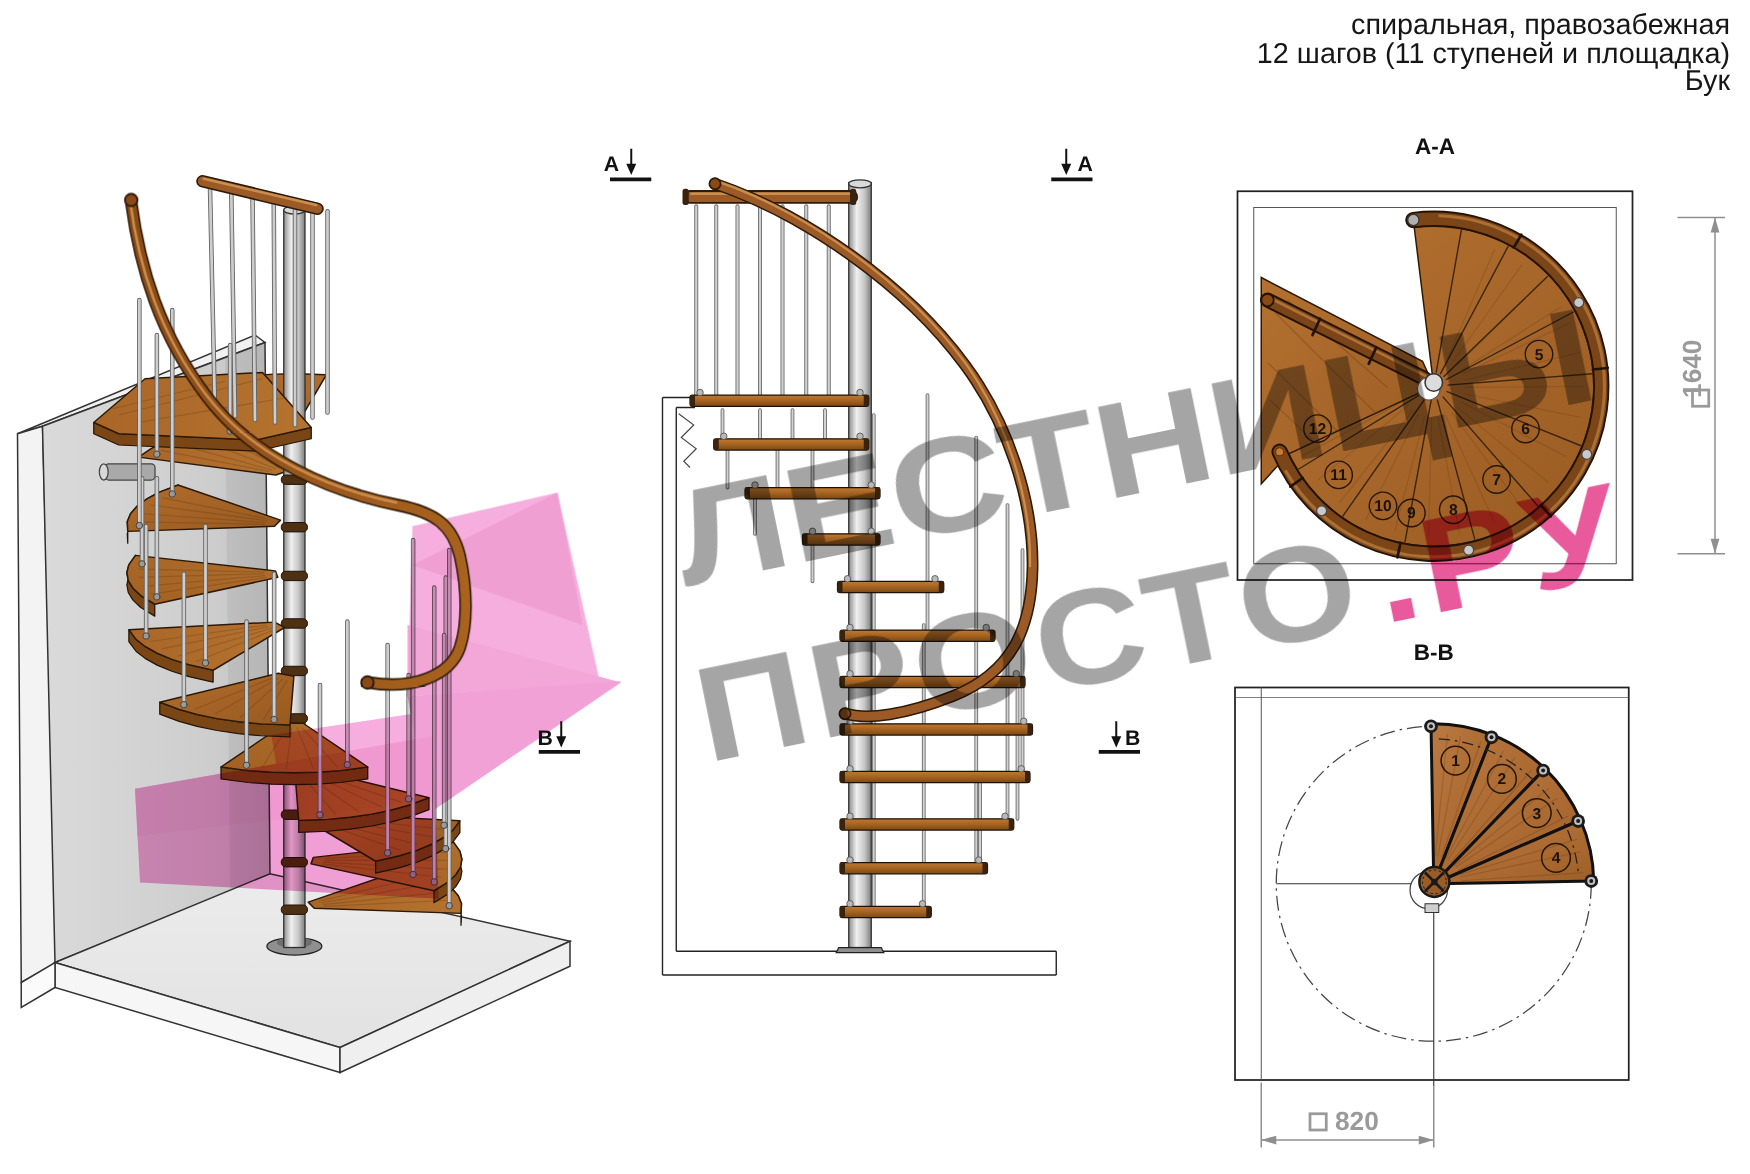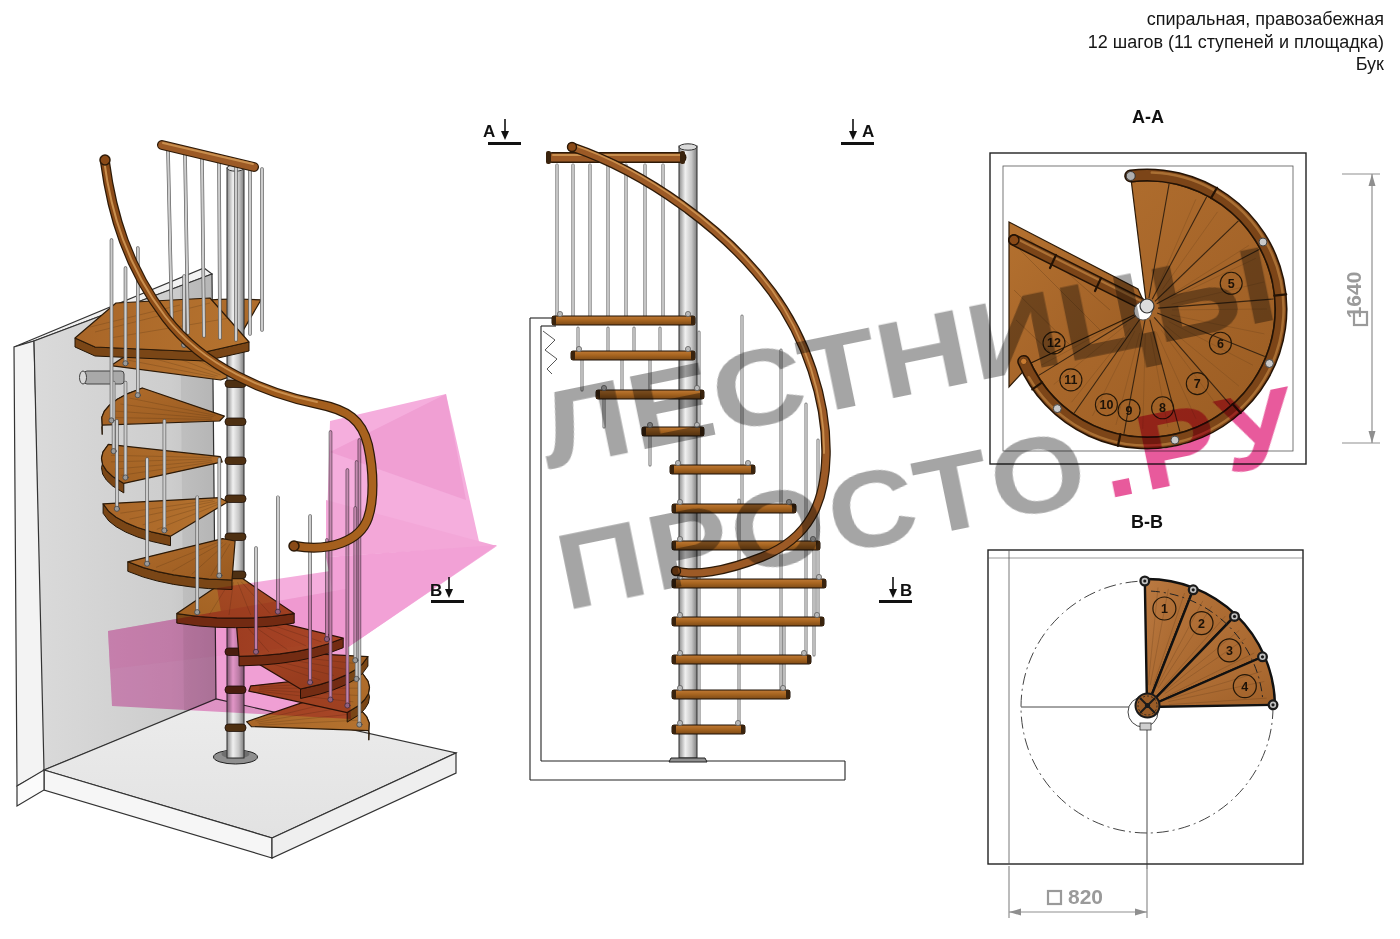--- a/index.html
+++ b/index.html
@@ -1,16 +1,16 @@
 <!DOCTYPE html>
 <html><head><meta charset="utf-8">
 <style>
 html,body{margin:0;padding:0;background:#fff}
 #stage{position:relative;width:1400px;height:939px;background:#fff;overflow:hidden;font-family:"Liberation Sans",sans-serif}
-#hdr{position:absolute;top:8px;right:16px;text-align:right;font-size:18px;line-height:22.5px;color:#161616}
+#hdr{position:absolute;top:8px;right:16px;text-align:right;font-size:23px;line-height:22.5px;color:#161616}
 .wm{position:absolute;font-weight:bold;font-size:108px;color:#a5a5a5;letter-spacing:0;white-space:nowrap;mix-blend-mode:multiply;transform:rotate(-11.6deg) scaleX(1.13);transform-origin:0 0;line-height:1.15}
 .wm .pink{color:#e85a9c}
 svg{position:absolute;top:0;left:0}
 </style></head>
 <body>
 <div id="stage">
 
 <div id="hdr">спиральная, правозабежная<br>12 шагов (11 ступеней и площадка)<br>Бук</div>
 
 <svg id="iso" width="560" height="939" viewBox="0 0 560 939">

